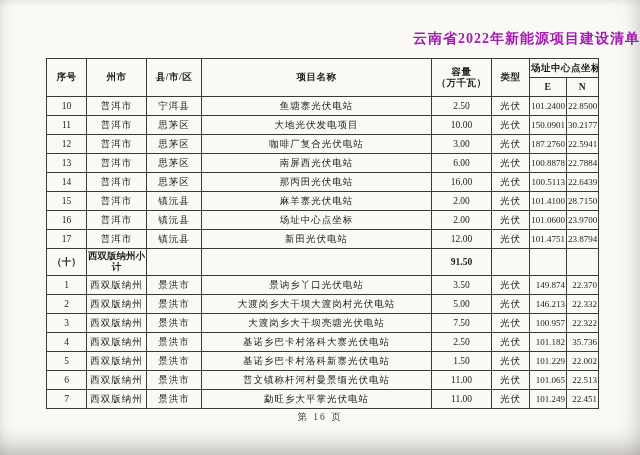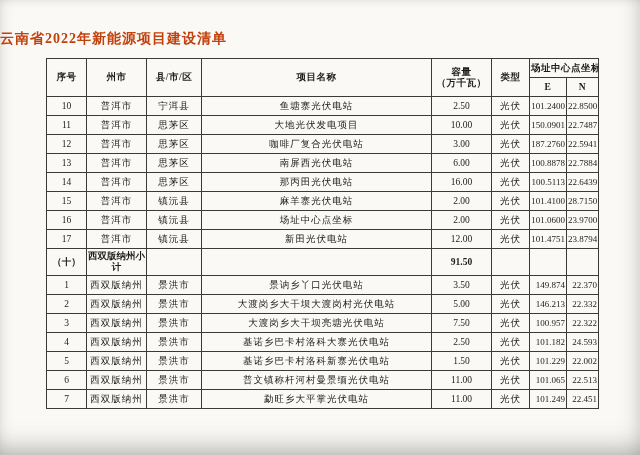--- a/index.html
+++ b/index.html
@@ -14,22 +14,22 @@
     background:#faf9f6;
     box-shadow:
       inset 0 -20px 24px -14px rgba(95,92,86,.45),
       inset -16px 0 20px -14px rgba(120,117,110,.28),
       inset 10px 0 14px -12px rgba(120,117,110,.22),
       inset 0 8px 10px -8px rgba(120,117,110,.18);
     overflow:hidden;
   }
   .doc-title {
     position:absolute; top:30px; left:0; width:100%;
-    text-align:left; font-size:14px; font-weight:bold;
-    color:#c2410c; letter-spacing:1px;
+    text-align:right; font-size:14px; font-weight:bold;
+    color:#a21caf; letter-spacing:1px;
   }
   table.grid {
     position:absolute; left:46px; top:58px; width:552px;
     border-collapse:collapse; table-layout:fixed; color:#1c1c1c;
   }
   th, td {
     border:1px solid #3b3a38;
     text-align:center; vertical-align:middle;
     padding:0 1px; overflow:hidden; white-space:nowrap;
   }
@@ -89,21 +89,21 @@
           <td class="c-n">22.8500</td>
         </tr>
         <tr>
           <td class="c-seq">11</td>
           <td class="c-pref">普洱市</td>
           <td class="c-county">思茅区</td>
           <td class="c-proj">大地光伏发电项目</td>
           <td class="c-cap">10.00</td>
           <td class="c-type">光伏</td>
           <td class="c-e">150.0901</td>
-          <td class="c-n">22.7487</td>
+          <td class="c-n">30.2177</td>
         </tr>
         <tr>
           <td class="c-seq">12</td>
           <td class="c-pref">普洱市</td>
           <td class="c-county">思茅区</td>
           <td class="c-proj">咖啡厂复合光伏电站</td>
           <td class="c-cap">3.00</td>
           <td class="c-type">光伏</td>
           <td class="c-e">187.2760</td>
           <td class="c-n">22.5941</td>
@@ -199,21 +199,21 @@
           <td class="c-n">22.322</td>
         </tr>
         <tr>
           <td class="c-seq">4</td>
           <td class="c-pref">西双版纳州</td>
           <td class="c-county">景洪市</td>
           <td class="c-proj">基诺乡巴卡村洛科大寨光伏电站</td>
           <td class="c-cap">2.50</td>
           <td class="c-type">光伏</td>
           <td class="c-e">101.182</td>
-          <td class="c-n">24.593</td>
+          <td class="c-n">35.736</td>
         </tr>
         <tr>
           <td class="c-seq">5</td>
           <td class="c-pref">西双版纳州</td>
           <td class="c-county">景洪市</td>
           <td class="c-proj">基诺乡巴卡村洛科新寨光伏电站</td>
           <td class="c-cap">1.50</td>
           <td class="c-type">光伏</td>
           <td class="c-e">101.229</td>
           <td class="c-n">22.002</td>
@@ -234,14 +234,15 @@
           <td class="c-county">景洪市</td>
           <td class="c-proj">勐旺乡大平掌光伏电站</td>
           <td class="c-cap">11.00</td>
           <td class="c-type">光伏</td>
           <td class="c-e">101.249</td>
           <td class="c-n">22.451</td>
         </tr>
       </tbody>
   </table>
 
+  <div class="page-footer">第 16 页</div>
 
 </div>
 
 </body></html>

